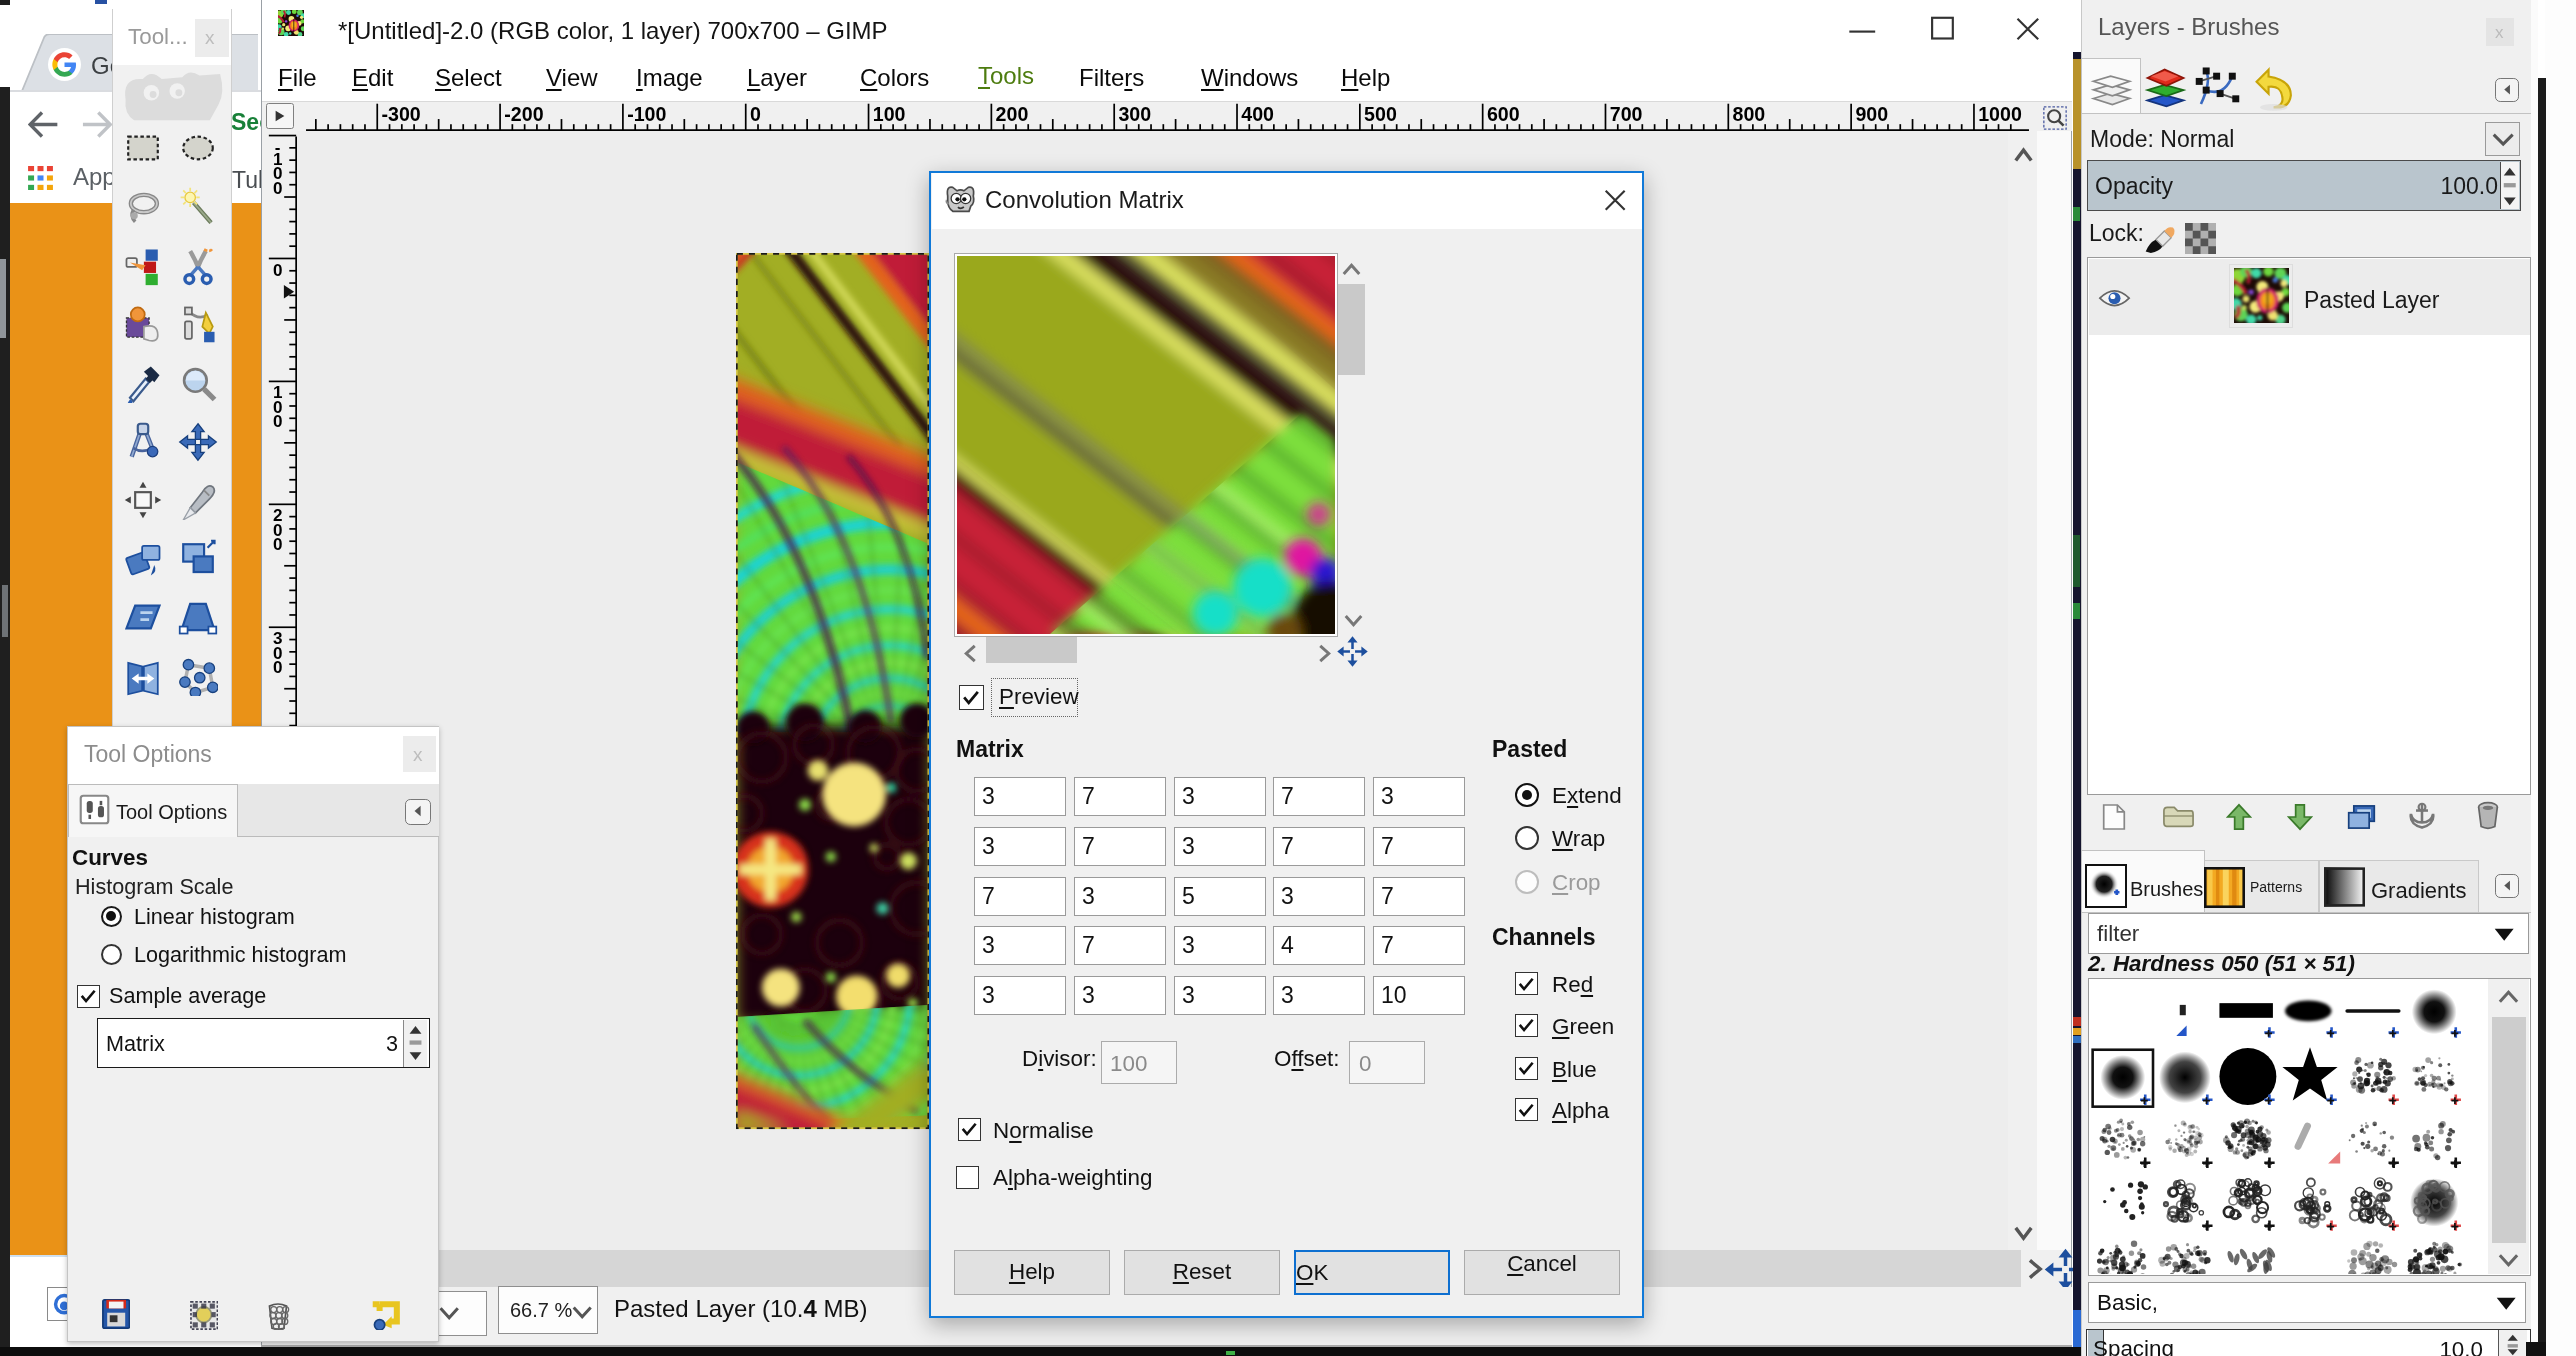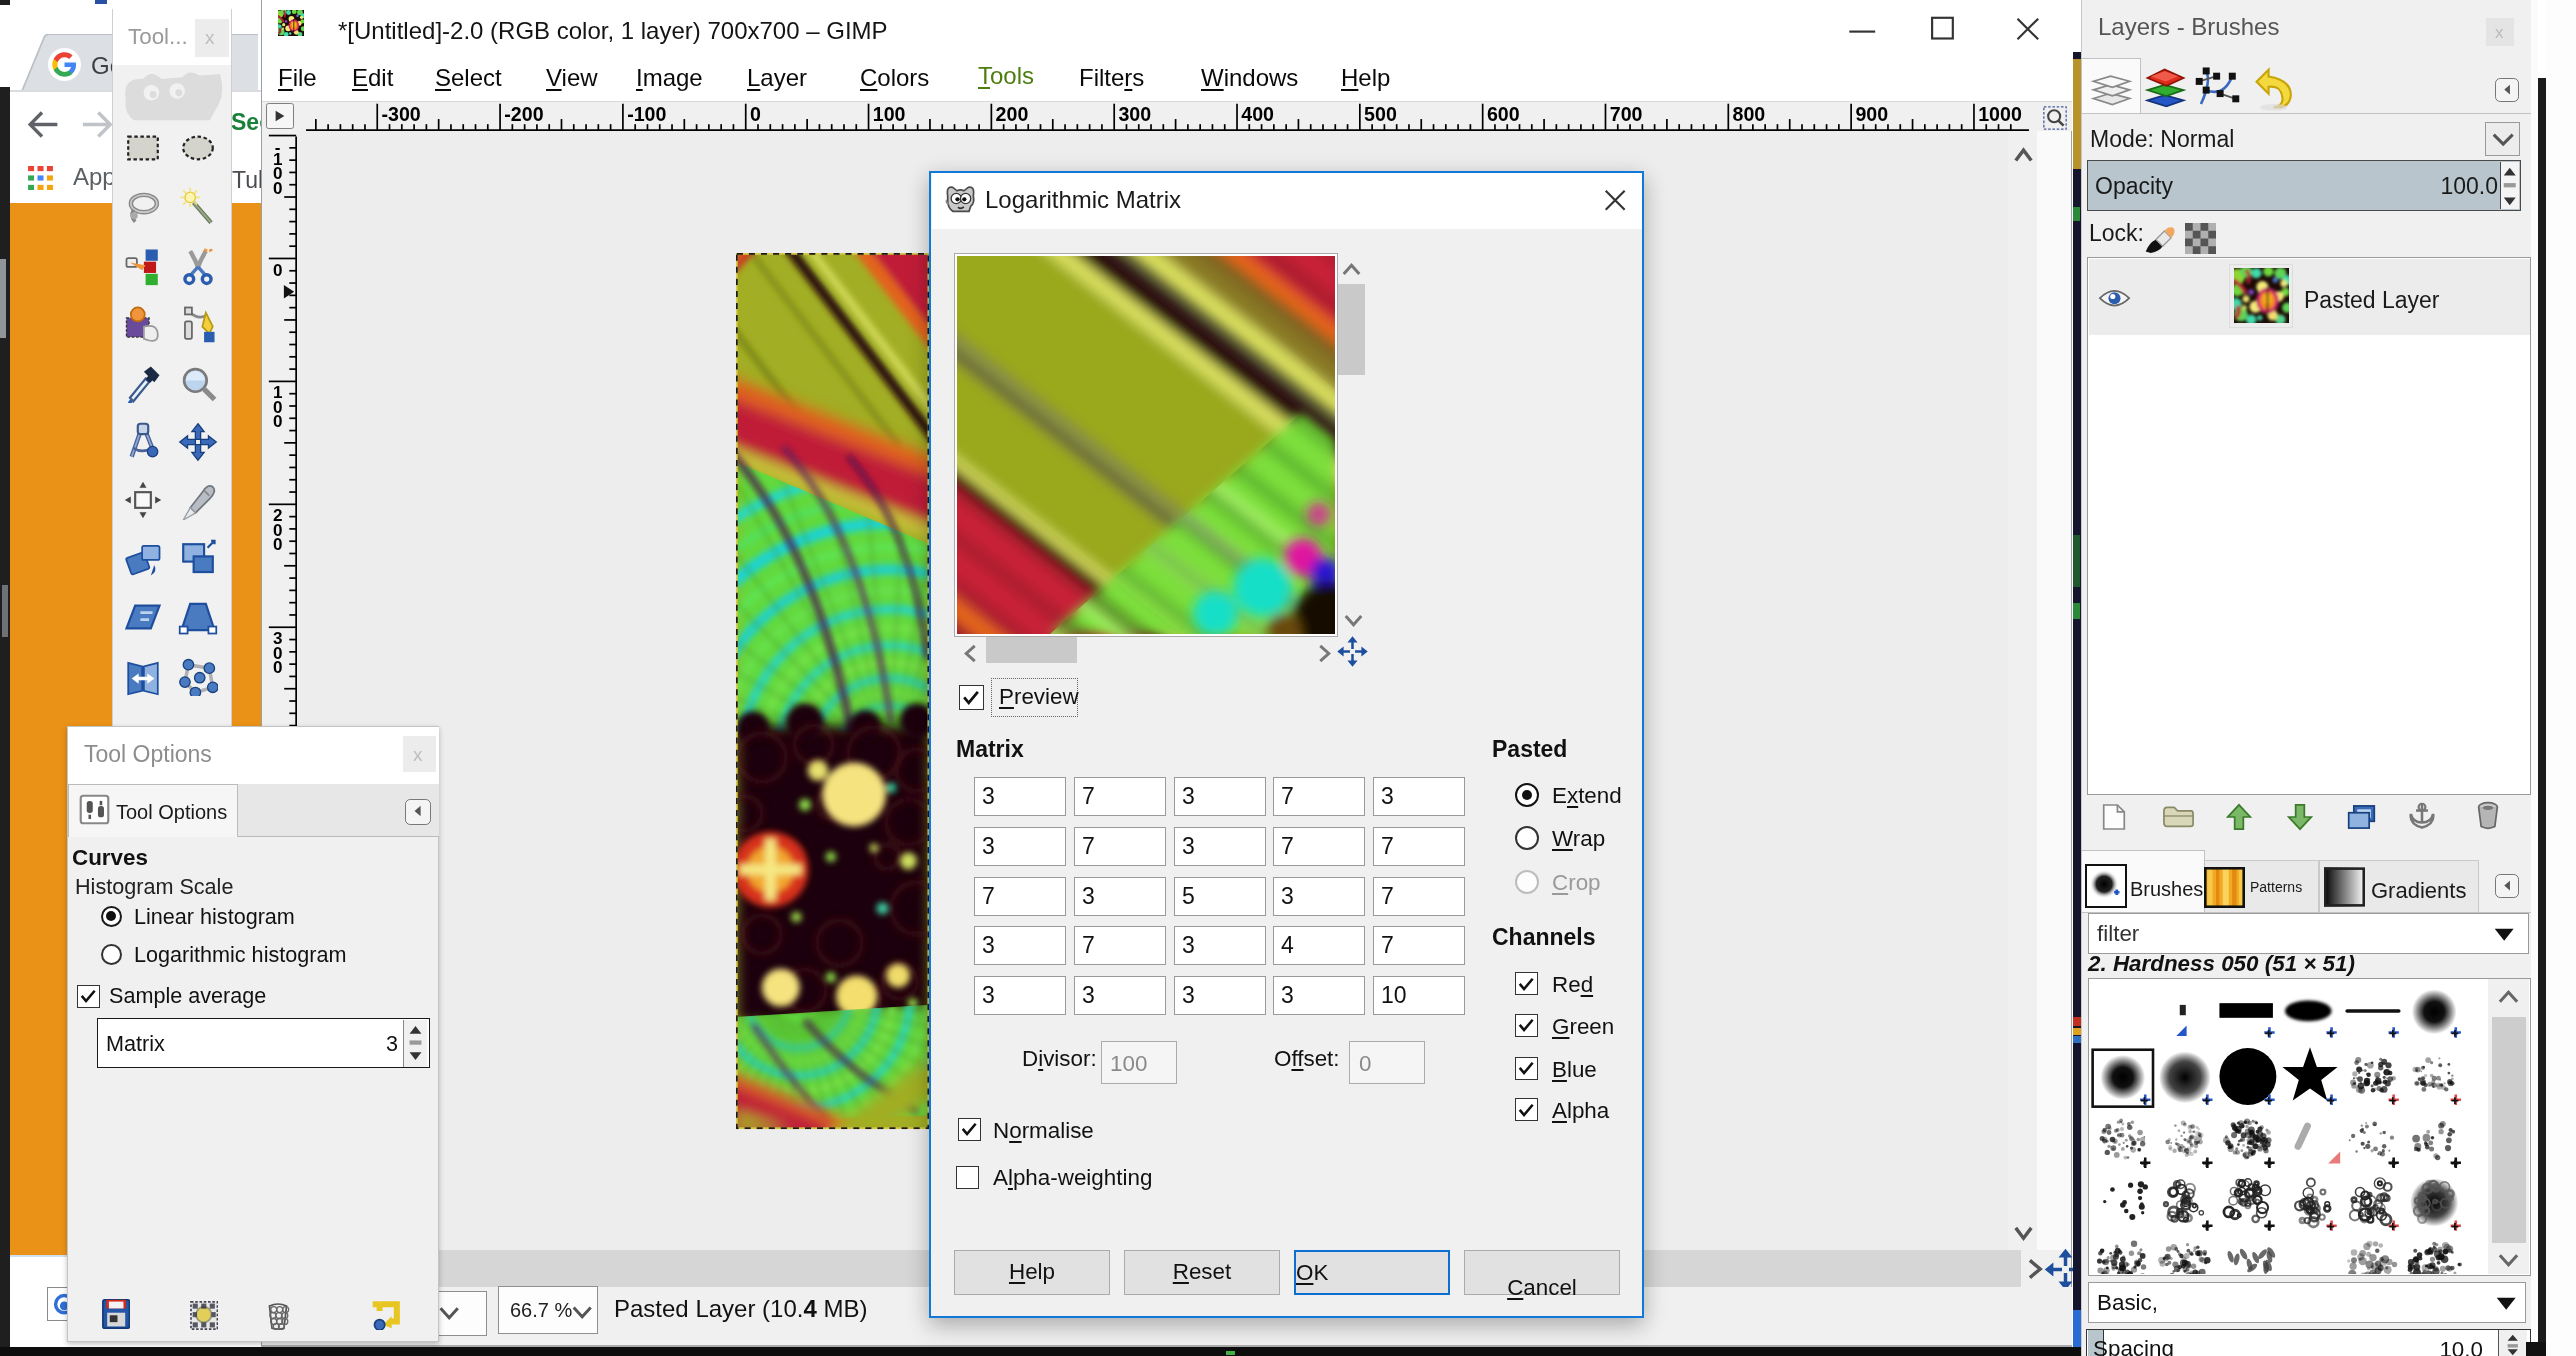--- a/index.html
+++ b/index.html
@@ -875,21 +875,21 @@
 <div class="a" style="left:932px;top:173px;width:710px;height:56px;background:#fff"></div>
 <svg class="a" style="left:945px;top:184px" width="31" height="29" viewBox="0 0 36 34">
  <path d="M3 14 Q1 2 9 4 L14 8 Q18 6 22 8 L27 4 Q35 2 33 14 Q35 22 30 26 L28 32 L9 32 Q3 28 3 20 Z" fill="#c9c9c9" stroke="#4a4a4a" stroke-width="2"></path>
  <circle cx="13" cy="17" r="6" fill="#fff" stroke="#333" stroke-width="1.5"></circle>
     <circle cx="24" cy="17" r="6" fill="#fff" stroke="#333" stroke-width="1.5"></circle>
  <circle cx="14.5" cy="18" r="2.5" fill="#111"></circle>
     <circle cx="22.5" cy="18" r="2.5" fill="#111"></circle>
  <path d="M15 27 Q18 30 22 27" stroke="#333" stroke-width="2" fill="none"></path>
  <path d="M1 18 Q-1 24 5 24" fill="#888"></path>
 </svg>
-<div class="a tx" style="left:985px;top:188px;font-size:24px;color:#1a1a1a">Logarithmic Matrix</div>
+<div class="a tx" style="left:985px;top:188px;font-size:24px;color:#1a1a1a">Convolution Matrix</div>
 <svg class="a" style="left:1604px;top:189px" width="22.4" height="22.4" viewBox="0 0 26 26">
     <path d="M2 2 L24 24 M24 2 L2 24" stroke="#333" stroke-width="2.5"></path>
   </svg>
 <div class="a" style="left:954px;top:253px;width:384px;height:384px;background:#fff;border:1.7px solid #a9a9a9"></div>
 <svg class="a" style="left:957px;top:256px" width="378" height="378" viewBox="0 0 439 439">
     <defs>
       <filter id="pb" x="-20%" y="-20%" width="140%" height="140%">
         <feGaussianBlur stdDeviation="7"></feGaussianBlur>
       </filter>
       <clipPath id="pcl">
@@ -1121,21 +1121,21 @@
   </svg>
 <div class="a tx" style="left:1552px;top:1059px;font-size:22.4px;color:#111"><span class="u">B</span>lue</div>
 <div class="a chk" style="left:1515px;top:1098px;width:23px;height:23px"></div>
 <svg class="a" style="left:1518px;top:1103px" width="16.4" height="14.7" viewBox="0 0 19 17">
     <path d="M2 8 L7 14 L17 2" fill="none" stroke="#111" stroke-width="3"></path>
   </svg>
 <div class="a tx" style="left:1552px;top:1100px;font-size:22.4px;color:#111"><span class="u">A</span>lpha</div>
 <div class="a" style="left:954px;top:1250px;width:156px;height:45px;background:#e1e1e1;border:1.7px solid #ababab;text-align:center"><div class="tx" style="margin-top:9.5px;font-size:22.4px;color:#111;display:inline-block"><span class="u">H</span>elp</div></div>
 <div class="a" style="left:1124px;top:1250px;width:156px;height:45px;background:#e1e1e1;border:1.7px solid #ababab;text-align:center"><div class="tx" style="margin-top:9.5px;font-size:22.4px;color:#111;display:inline-block"><span class="u">R</span>eset</div></div>
 <div class="a" style="left:1294px;top:1250px;width:156px;height:45px;background:#e1e1e1;border:2.6px solid #0d6fd0;"><div class="tx" style="margin-top:9.5px;font-size:22.4px;color:#111;display:inline-block"><span class="u">O</span>K</div></div>
-<div class="a" style="left:1464px;top:1250px;width:156px;height:45px;background:#e1e1e1;border:1.7px solid #ababab;text-align:center"><div class="tx" style="margin-top:26px;font-size:22.4px;color:#111;display:inline-block"><span class="u">C</span>ancel</div></div>
+<div class="a" style="left:1464px;top:1250px;width:156px;height:45px;background:#e1e1e1;border:1.7px solid #ababab;text-align:center"><div class="tx" style="margin-top:2px;font-size:22.4px;color:#111;display:inline-block"><span class="u">C</span>ancel</div></div>
 <div class="a" style="left:2073px;top:52px;width:8.6px;height:1305px;background:#15152e"></div>
 <div class="a" style="left:2073px;top:59px;width:8.6px;height:110px;background:#b8922a"></div>
 <div class="a" style="left:2073px;top:207px;width:7px;height:14px;background:#2a8a3a"></div>
 <div class="a" style="left:2073px;top:535px;width:7px;height:52px;background:#1e5a2e"></div>
 <div class="a" style="left:2073px;top:603px;width:7px;height:15.5px;background:#2a8a3a"></div>
 <div class="a" style="left:2073px;top:1017px;width:8.6px;height:8.6px;background:#c03020"></div>
 <div class="a" style="left:2073px;top:1028px;width:8.6px;height:7px;background:#e0a020"></div>
 <div class="a" style="left:2073px;top:1036px;width:8.6px;height:7px;background:#3070c0"></div>
 <div class="a" style="left:2073px;top:1310px;width:8.6px;height:38px;background:#2a6ad4"></div>
 

